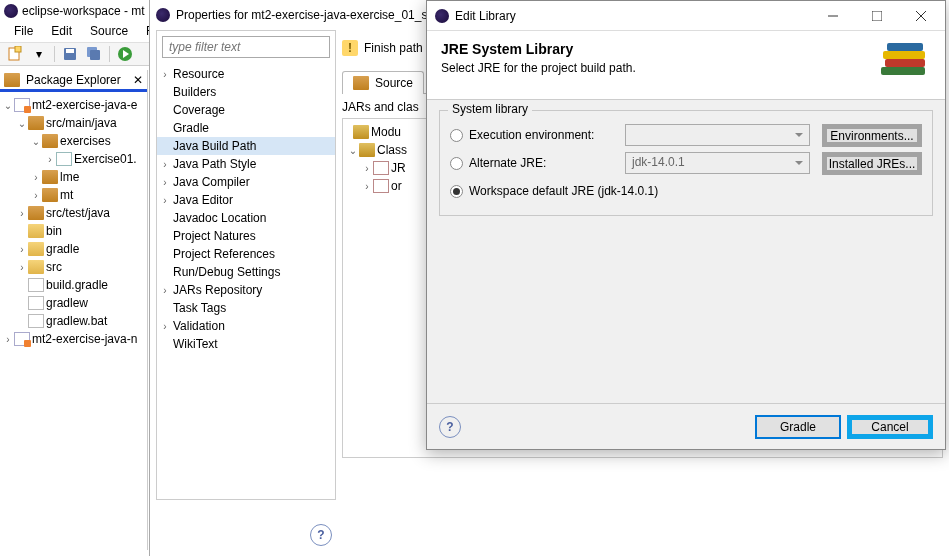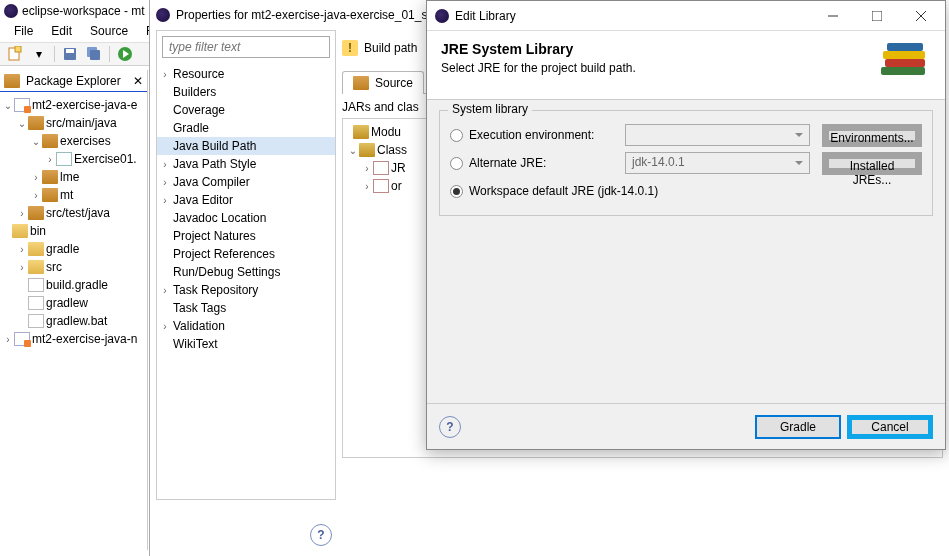--- a/index.html
+++ b/index.html
@@ -11,21 +11,21 @@
 .eclipse-icon { width: 14px; height: 14px; background: radial-gradient(circle at 40% 40%, #3b2a6b, #1a0a3b); border-radius: 50%; }
 .title-text { font-size: 12px; color: #000; }
 .menu-bar { height: 20px; display: flex; padding-left: 6px; gap: 2px; background: #fff; }
 .menu-item { padding: 2px 8px; cursor: default; }
 .toolbar-main { height: 24px; background: #f5f5f5; border-top: 1px solid #e0e0e0; border-bottom: 1px solid #d0d0d0; display: flex; align-items: center; padding-left: 4px; gap: 2px; }
 .tb-btn { width: 22px; height: 20px; display: flex; align-items: center; justify-content: center; }
 .tb-sep { width: 1px; height: 16px; background: #ccc; margin: 0 2px; }
 
 
 .pkg-explorer { position: absolute; left: 0; top: 70px; width: 148px; height: 480px; background: #fff; border-right: 1px solid #ccc; }
-.pkg-header { height: 22px; border-bottom: 1px solid #1d4ed8; display: flex; align-items: center; padding: 0 4px; gap: 4px; }
+.pkg-header { height: 22px; border-bottom: 3px solid #1d4ed8; display: flex; align-items: center; padding: 0 4px; gap: 4px; }
 .tree { padding: 4px 0 0 0; }
 .tree-row { display: flex; align-items: center; height: 18px; white-space: nowrap; overflow: hidden; }
 .exp { width: 12px; text-align: center; color: #666; cursor: default; font-size: 10px; }
 .tree-icon { width: 16px; height: 14px; margin-right: 2px; flex-shrink: 0; }
 .tree-label { font-size: 12px; }
 
 
 .props-dialog { position: absolute; left: 149px; top: 0; width: 800px; height: 556px; background: #fff; border-left: 1px solid #aaa; }
 .props-title { height: 30px; display: flex; align-items: center; padding-left: 6px; gap: 6px; }
 .props-body { display: flex; height: 470px; }
@@ -59,21 +59,21 @@
 .books-icon { width: 56px; height: 44px; }
 .edit-body { padding: 10px 12px; }
 .group-box { border: 1px solid #c8c8c8; padding: 10px 10px 10px 10px; position: relative; }
 .group-title { position: absolute; top: -9px; left: 8px; background: #f0f0f0; padding: 0 4px; }
 .opt-row { display: flex; align-items: center; gap: 6px; height: 28px; }
 .radio { width: 13px; height: 13px; border: 1px solid #888; border-radius: 50%; display: flex; align-items: center; justify-content: center; background: #fff; }
 .radio.sel::after { content: ""; width: 7px; height: 7px; background: #333; border-radius: 50%; }
 .opt-label { width: 150px; }
 .combo { flex: 1; height: 22px; border: 1px solid #aaa; background: #eee; padding: 2px 18px 2px 6px; position: relative; color: #666; }
 .combo::after { content: ""; position: absolute; right: 6px; top: 8px; border: 4px solid transparent; border-top-color: #888; }
-.side-btn { width: 100px; height: 23px; border: 7px solid #a3a3a3; background: #e1e1e1; margin-left: 6px; }
+.side-btn { width: 100px; height: 23px; border: 5px solid #a3a3a3; background: #e1e1e1; margin-left: 6px; }
 .edit-footer { position: absolute; bottom: 0; left: 0; right: 0; height: 46px; border-top: 1px solid #ccc; display: flex; align-items: center; padding: 0 12px; background: #f0f0f0; }
 .edit-footer .help-circle { margin-right: auto; }
 .dlg-btn { width: 86px; height: 24px; border: 5px solid #0ea5e9; background: #e1e1e1; margin-left: 6px; }
 .dlg-btn.primary { border: 2px solid #0078d7; }
 
 
 .i-pkg { background: linear-gradient(#d8a050,#c08020); border-radius: 1px; }
 .i-folder { background: linear-gradient(#f5d47a,#e0b44a); border-radius: 1px; }
 .i-src { background: linear-gradient(#d8a050,#c08020); border-radius: 1px; position: relative; }
 .i-java { background: #fff; border: 1px solid #9bb; }
@@ -161,21 +161,21 @@
       <div class="tree-row" style="padding-left:30px">
           <span class="exp">›</span>
           <span class="tree-icon i-pkg"></span>
           <span class="tree-label">mt</span>
         </div>
       <div class="tree-row" style="padding-left:16px">
           <span class="exp">›</span>
           <span class="tree-icon i-src"></span>
           <span class="tree-label">src/test/java</span>
         </div>
-      <div class="tree-row" style="">
+      <div class="tree-row" style="padding-left:16px">
           <span class="exp"></span>
           <span class="tree-icon i-folder"></span>
           <span class="tree-label">bin</span>
         </div>
       <div class="tree-row" style="padding-left:16px">
           <span class="exp">›</span>
           <span class="tree-icon i-folder"></span>
           <span class="tree-label">gradle</span>
         </div>
       <div class="tree-row" style="padding-left:16px">
@@ -259,40 +259,40 @@
         <div class="cat-row">
             <span class="cat-exp"></span>
             <span class="cat-label">Project References</span>
           </div>
         <div class="cat-row">
             <span class="cat-exp"></span>
             <span class="cat-label">Run/Debug Settings</span>
           </div>
         <div class="cat-row">
             <span class="cat-exp">›</span>
-            <span class="cat-label">Task Repository</span>
+            <span class="cat-label">JARs Repository</span>
           </div>
         <div class="cat-row">
             <span class="cat-exp"></span>
             <span class="cat-label">Task Tags</span>
           </div>
         <div class="cat-row">
             <span class="cat-exp">›</span>
             <span class="cat-label">Validation</span>
           </div>
         <div class="cat-row">
             <span class="cat-exp"></span>
             <span class="cat-label">WikiText</span>
           </div>
       </div>
     </div>
     <div class="props-main">
       <div class="warn-row">
         <span class="warn-icon">!</span>
-        <span>Build path</span>
+        <span>Finish path</span>
       </div>
       <div class="tabs">
         <div class="tab active">
           <span class="tree-icon i-src"></span>
           <span>Source</span>
         </div>
       </div>
       <div class="jars-label">JARs and clas</div>
       <div class="jar-tree">
         <div class="tree-row" style="padding-left:6px">

